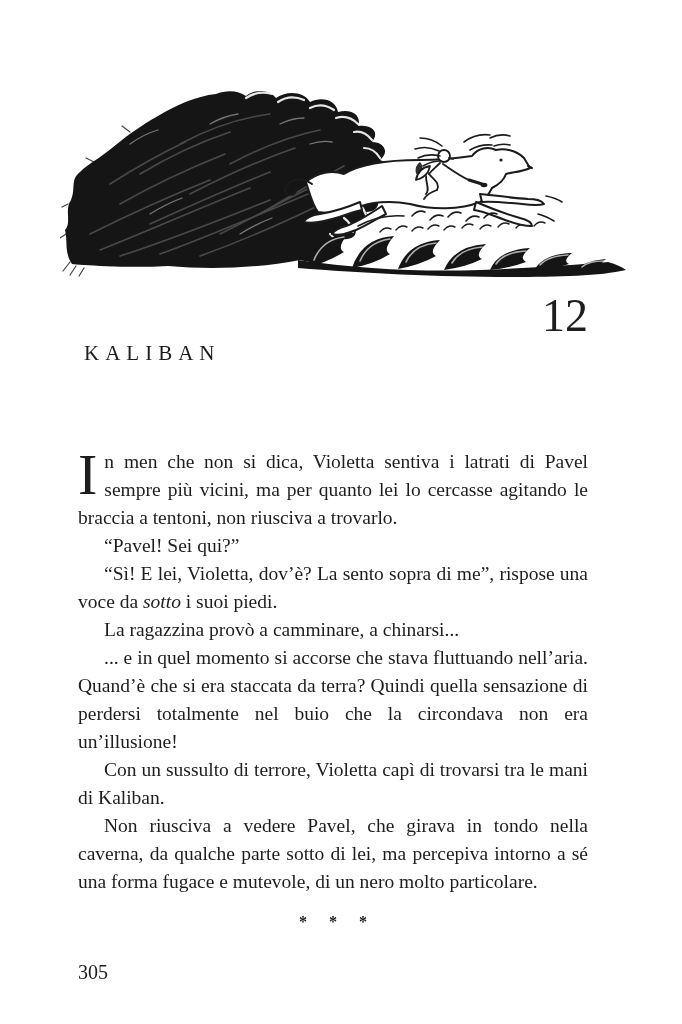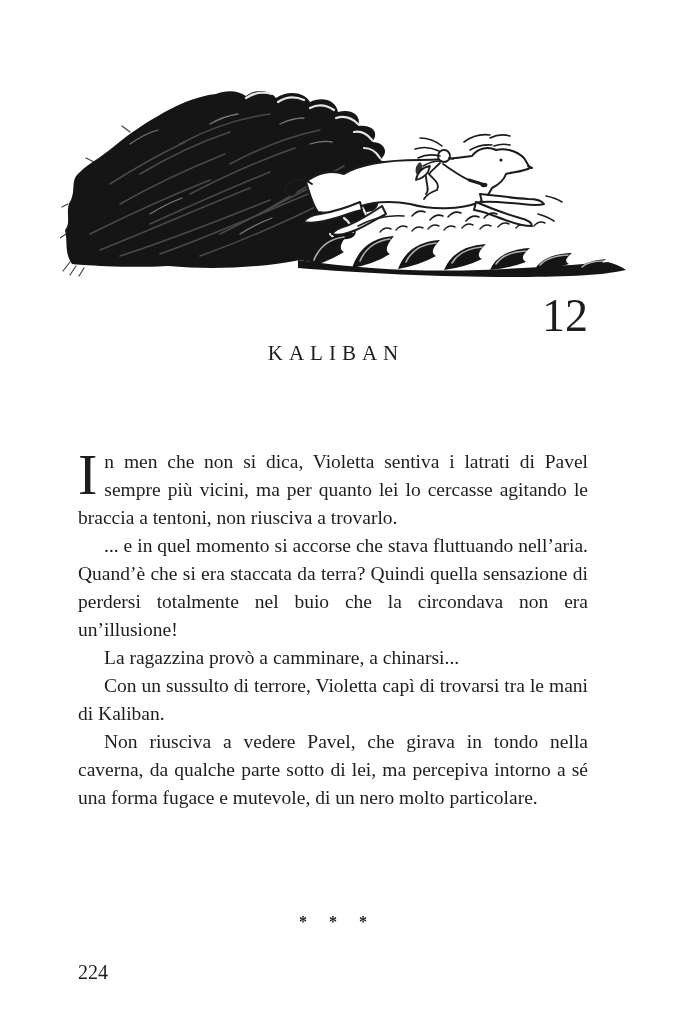--- a/index.html
+++ b/index.html
@@ -9,21 +9,21 @@
     font-family:"Liberation Serif", serif;
   }
   .illustration{position:absolute;left:60px;top:84px;width:572px;height:198px;}
   .illustration svg{display:block;width:100%;height:100%;}
   .chapter-number{
     position:absolute;top:293px;left:78px;width:510px;
     text-align:right;font-size:46px;line-height:1;font-weight:500;
   }
   .chapter-title{
     position:absolute;top:341px;left:78px;width:510px;
-    text-align:center;font-size:21px;letter-spacing:6px;text-indent:6px;font-weight:500;
+    font-size:21px;letter-spacing:6px;text-indent:6px;font-weight:500;
   }
   .body-text{
     position:absolute;left:78px;top:448px;width:510px;
     font-size:19.5px;line-height:28px;text-align:justify;
   }
   .body-text p{margin:0;}
   .body-text p.indented{text-indent:26px;}
   .drop-cap{
     float:left;font-size:58px;line-height:48px;height:51px;
     margin:3px 7px 0 0;font-weight:500;
@@ -187,21 +187,23 @@
       <path fill="none" d="M389,74 l4,1"></path>
     </g>
   </svg>
 </div>
 
 <div class="chapter-number">12</div>
 <div class="chapter-title">KALIBAN</div>
 
 <div class="body-text">
   <p><span class="drop-cap">I</span><span>n men che non si dica, Violetta sentiva i latrati di Pavel sempre più vicini, ma per quanto lei lo cercasse agitando le braccia a tentoni, non riusciva a trovarlo.</span></p>
+  <p class="indented"><span>“Pavel! Sei qui?”</span></p>
+  <p class="indented"><span>“Sì! E lei, Violetta, dov’è? La sento sopra di me”, rispose una voce da </span><em>sotto</em><span> i suoi piedi.</span></p>
+  <p class="indented"><span>La ragazzina provò a camminare, a chinarsi...</span></p>
   <p class="indented"><span>... e in quel momento si accorse che stava fluttuando nell’aria. Quand’è che si era staccata da terra? Quindi quella sensazione di perdersi totalmente nel buio che la circondava non era un’illusione!</span></p>
-  <p class="indented"><span>La ragazzina provò a camminare, a chinarsi...</span></p>
   <p class="indented"><span>Con un sussulto di terrore, Violetta capì di trovarsi tra le mani di Kaliban.</span></p>
   <p class="indented"><span>Non riusciva a vedere Pavel, che girava in tondo nella caverna, da qualche parte sotto di lei, ma percepiva intorno a sé una forma fugace e mutevole, di un nero molto particolare.</span></p>
 </div>
 
 <div class="separator">* * *</div>
 
-<div class="page-number">224</div>
+<div class="page-number">305</div>
 
 </body></html>

